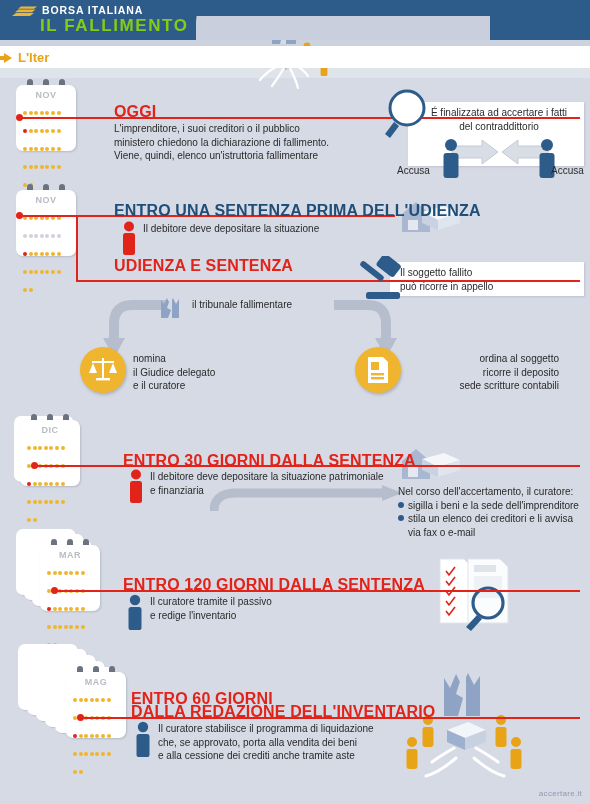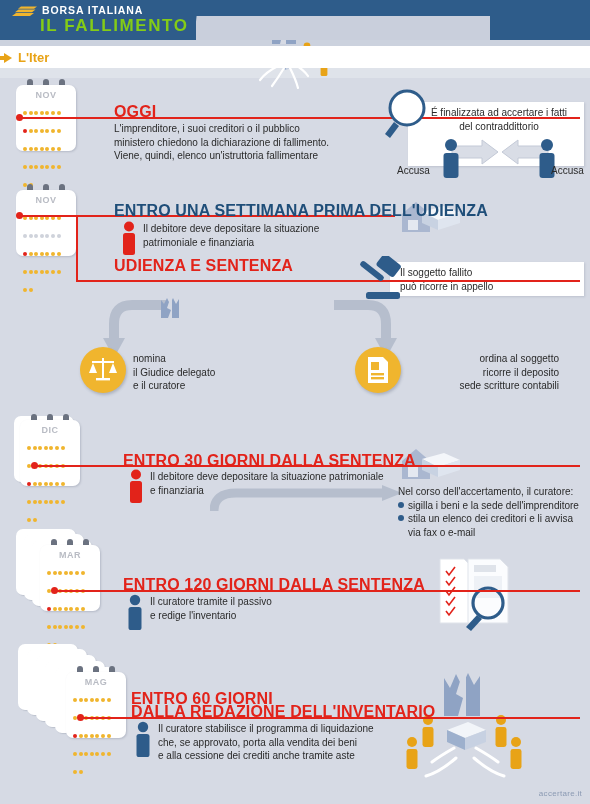--- a/index.html
+++ b/index.html
@@ -175,28 +175,27 @@
         <span class="dot gray"></span><span class="dot gray"></span><span class="dot gray"></span><span class="dot gray"></span><span class="dot gray"></span><span class="dot gray"></span><span class="dot gray"></span>
         <span class="dot red"></span><span class="dot"></span><span class="dot"></span><span class="dot"></span><span class="dot"></span><span class="dot"></span><span class="dot"></span>
         <span class="dot"></span><span class="dot"></span><span class="dot"></span><span class="dot"></span><span class="dot"></span><span class="dot"></span><span class="dot"></span>
         <span class="dot"></span><span class="dot"></span>
       </div>
     </div>
   </div>
 
   <div class="reddot" style="left:16px;top:212px;"></div>
   <div class="redline" style="left:20px;top:215px;width:375px;"></div>
-  <div class="htitle blue" style="left:114px;top:202px;">ENTRO UNA SETTIMANA PRIMA DELL'UDIENZA</div>
+  <div class="htitle blue" style="left:114px;top:202px;">ENTRO UNA SENTENZA PRIMA DELL'UDIENZA</div>
   <svg class="svgl" style="left:119px;top:221px;width:20px;height:34px;z-index:15;" viewBox="0 0 20 34">
     <circle cx="10" cy="5.5" r="5" fill="#e2231a"></circle>
       <rect x="4" y="12" width="12" height="22" rx="2.5" fill="#e2231a"></rect>
   </svg>
   <div class="body-txt" style="left:143px;top:222px;width:250px;">
     <div>Il debitore deve depositare la situazione</div>
-    <div>patrimoniale e finanziaria</div>
   </div>
 
   <svg class="svgl" style="left:398px;top:196px;width:68px;height:42px;z-index:10;" viewBox="0 0 68 42">
     <path d="M4 18 L18 6 L32 18 L32 36 L4 36 Z" fill="#aab7d0"></path>
     <rect x="10" y="24" width="10" height="10" fill="#e4e8f0"></rect>
     <path d="M24 16 L46 10 L62 17 L40 24 Z" fill="#f4f6fa"></path>
     <path d="M24 16 L40 24 L40 34 L24 27 Z" fill="#c8d2e2"></path>
     <path d="M40 24 L62 17 L62 27 L40 34 Z" fill="#dfe5ef"></path>
   </svg>
 
@@ -213,20 +212,21 @@
   <div class="body-txt" style="left:400px;top:266px;width:180px;z-index:15;">
     <div>Il soggetto fallito</div>
     <div>può ricorre in appello</div>
   </div>
 
   <svg class="svgl" style="left:159px;top:296px;width:28px;height:24px;z-index:11;" viewBox="0 0 28 24">
     <path d="M2 4 L5 8 L8 2 L11 8 L14 2 L17 8 L20 3 L20 22 L2 22 Z" fill="#8fa3c4"></path>
     <path d="M11 3 L8 12 L12 14 L9 22 L13 22 L13 3 Z" fill="#d6dae4"></path>
   </svg>
   <div class="body-txt" style="left:192px;top:298px;width:200px;z-index:14;">
+    <div>il tribunale fallimentare</div>
   </div>
 
   <svg class="svgl" style="left:88px;top:296px;width:82px;height:70px;z-index:7;" viewBox="0 0 82 70">
     <path d="M78 9 L44 9 Q26 9 26 28 L26 44" stroke="#b6becd" stroke-width="10" fill="none" stroke-linecap="butt"></path>
     <path d="M26 62 L15 42 L37 42 Z" fill="#b6becd"></path>
   </svg>
 
   <svg class="svgl" style="left:330px;top:296px;width:82px;height:70px;z-index:7;" viewBox="0 0 82 70">
     <path d="M4 9 L38 9 Q56 9 56 28 L56 44" stroke="#b6becd" stroke-width="10" fill="none" stroke-linecap="butt"></path>
     <path d="M56 62 L45 42 L67 42 Z" fill="#b6becd"></path>

